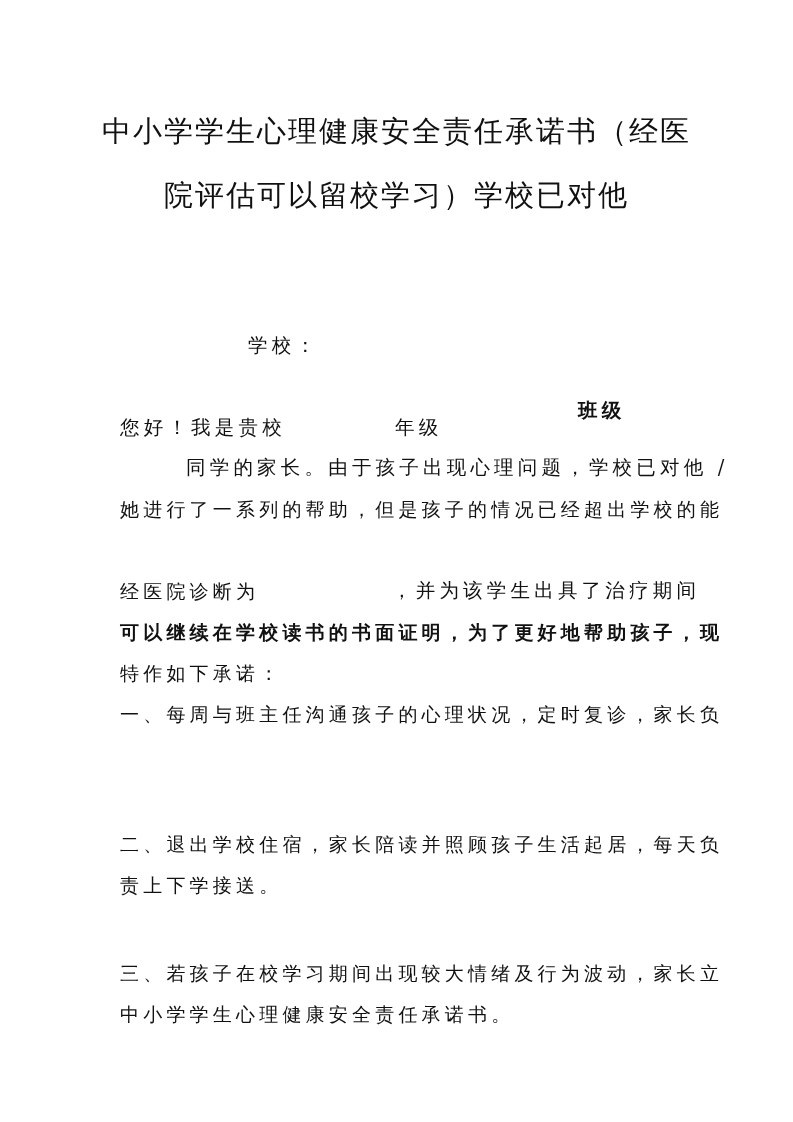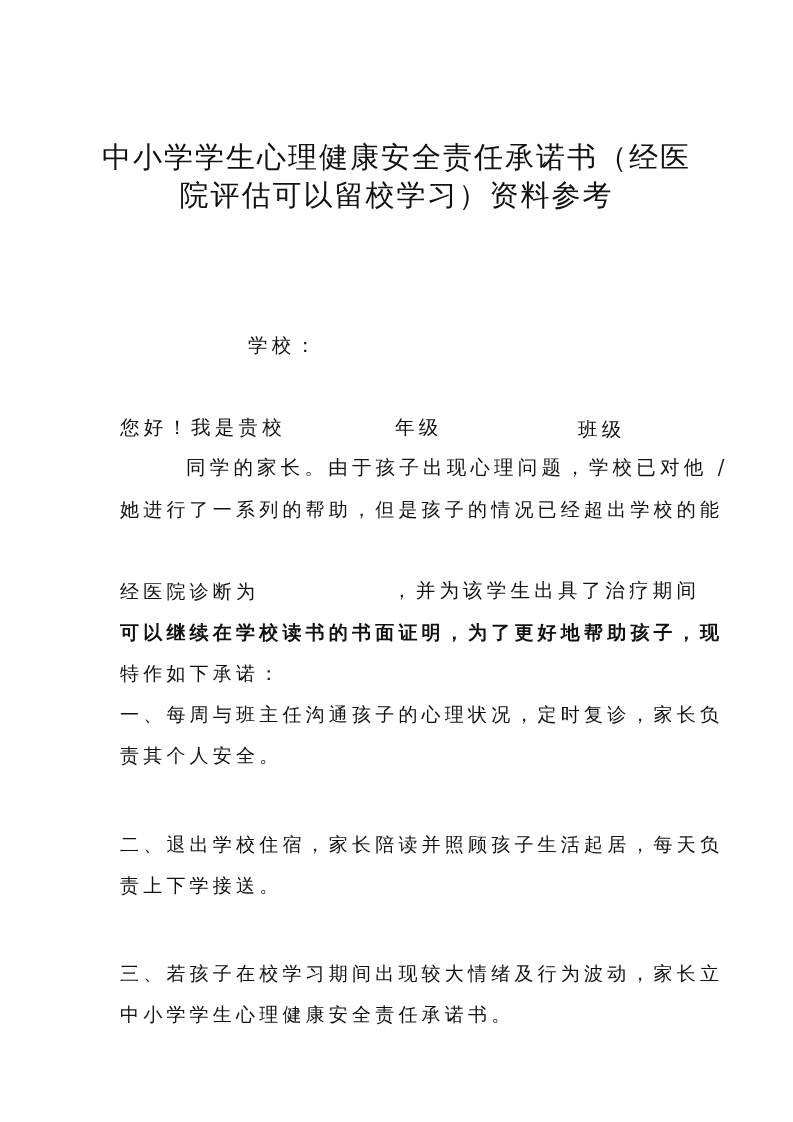--- a/index.html
+++ b/index.html
@@ -1,47 +1,46 @@
 <!DOCTYPE html>
 <html><head>
 <meta charset="utf-8">
 <style>
   html, body { margin: 0; padding: 0; background: #ffffff; }
   body { width: 793px; height: 1122px; position: relative; overflow: hidden;
          font-family: "DejaVu Serif", "Liberation Serif", serif; color: #111111; }
   .page { position: absolute; left: 0; top: 0; width: 793px; height: 1122px; background: #ffffff; }
   .title { position: absolute; left: 100px; width: 593px; text-align: center;
            font-size: 29px; letter-spacing: 2px; line-height: 50px; }
-  .t1 { top: 132px; }
+  .t1 { top: 106px; }
   .t2 { top: 170px; }
   .line { position: absolute; left: 120px; font-size: 19px; letter-spacing: 4.2px;
           line-height: 30px; white-space: nowrap; }
   .abs { position: absolute; font-size: 19.5px; letter-spacing: 4.2px; line-height: 30px; white-space: nowrap; }
 </style>
 </head>
 <body>
 
 <div class="page">
   <div class="title t1">中小学学生心理健康安全责任承诺书（经医</div>
-  <div class="title t2">院评估可以留校学习）资料参考</div>
+  <div class="title t2">院评估可以留校学习）学校已对他</div>
 
   <div class="abs" style="left:248px; top:331px;">学校：</div>
 
   <div class="abs" style="left:120px; top:413px;">您好！我是贵校</div>
   <div class="abs" style="left:383px; top:413px;margin-left:12px;">年级</div>
-  <div class="abs" style="left:578px; top:415px;">班级</div>
+  <div class="abs" style="left:578px; top:396px;font-weight:bold;">班级</div>
 
   <div class="abs" style="left:186px; top:453px;">同学的家长。由于孩子出现心理问题，学校已对他 /</div>
   <div class="line" style="top:494px;">她进行了一系列的帮助，但是孩子的情况已经超出学校的能</div>
   <div class="line" style="top:576px;">经医院诊断为</div>
   <div class="abs" style="left:392px; top:576px;">，并为该学生出具了治疗期间</div>
   <div class="line" style="top:617px;font-weight:bold;">可以继续在学校读书的书面证明，为了更好地帮助孩子，现</div>
   <div class="line" style="top:658px;">特作如下承诺：</div>
 
   <div class="line" style="top:699px;">一、每周与班主任沟通孩子的心理状况，定时复诊，家长负</div>
-  <div class="line" style="top:740px;">责其个人安全。</div>
 
   <div class="line" style="top:870px;">责上下学接送。</div>
   <div class="line" style="top:829px;">二、退出学校住宿，家长陪读并照顾孩子生活起居，每天负</div>
 
   <div class="line" style="top:958px;">三、若孩子在校学习期间出现较大情绪及行为波动，家长立</div>
   <div class="line" style="top:999px;">中小学学生心理健康安全责任承诺书。</div>
 </div>
 
 </body></html>

